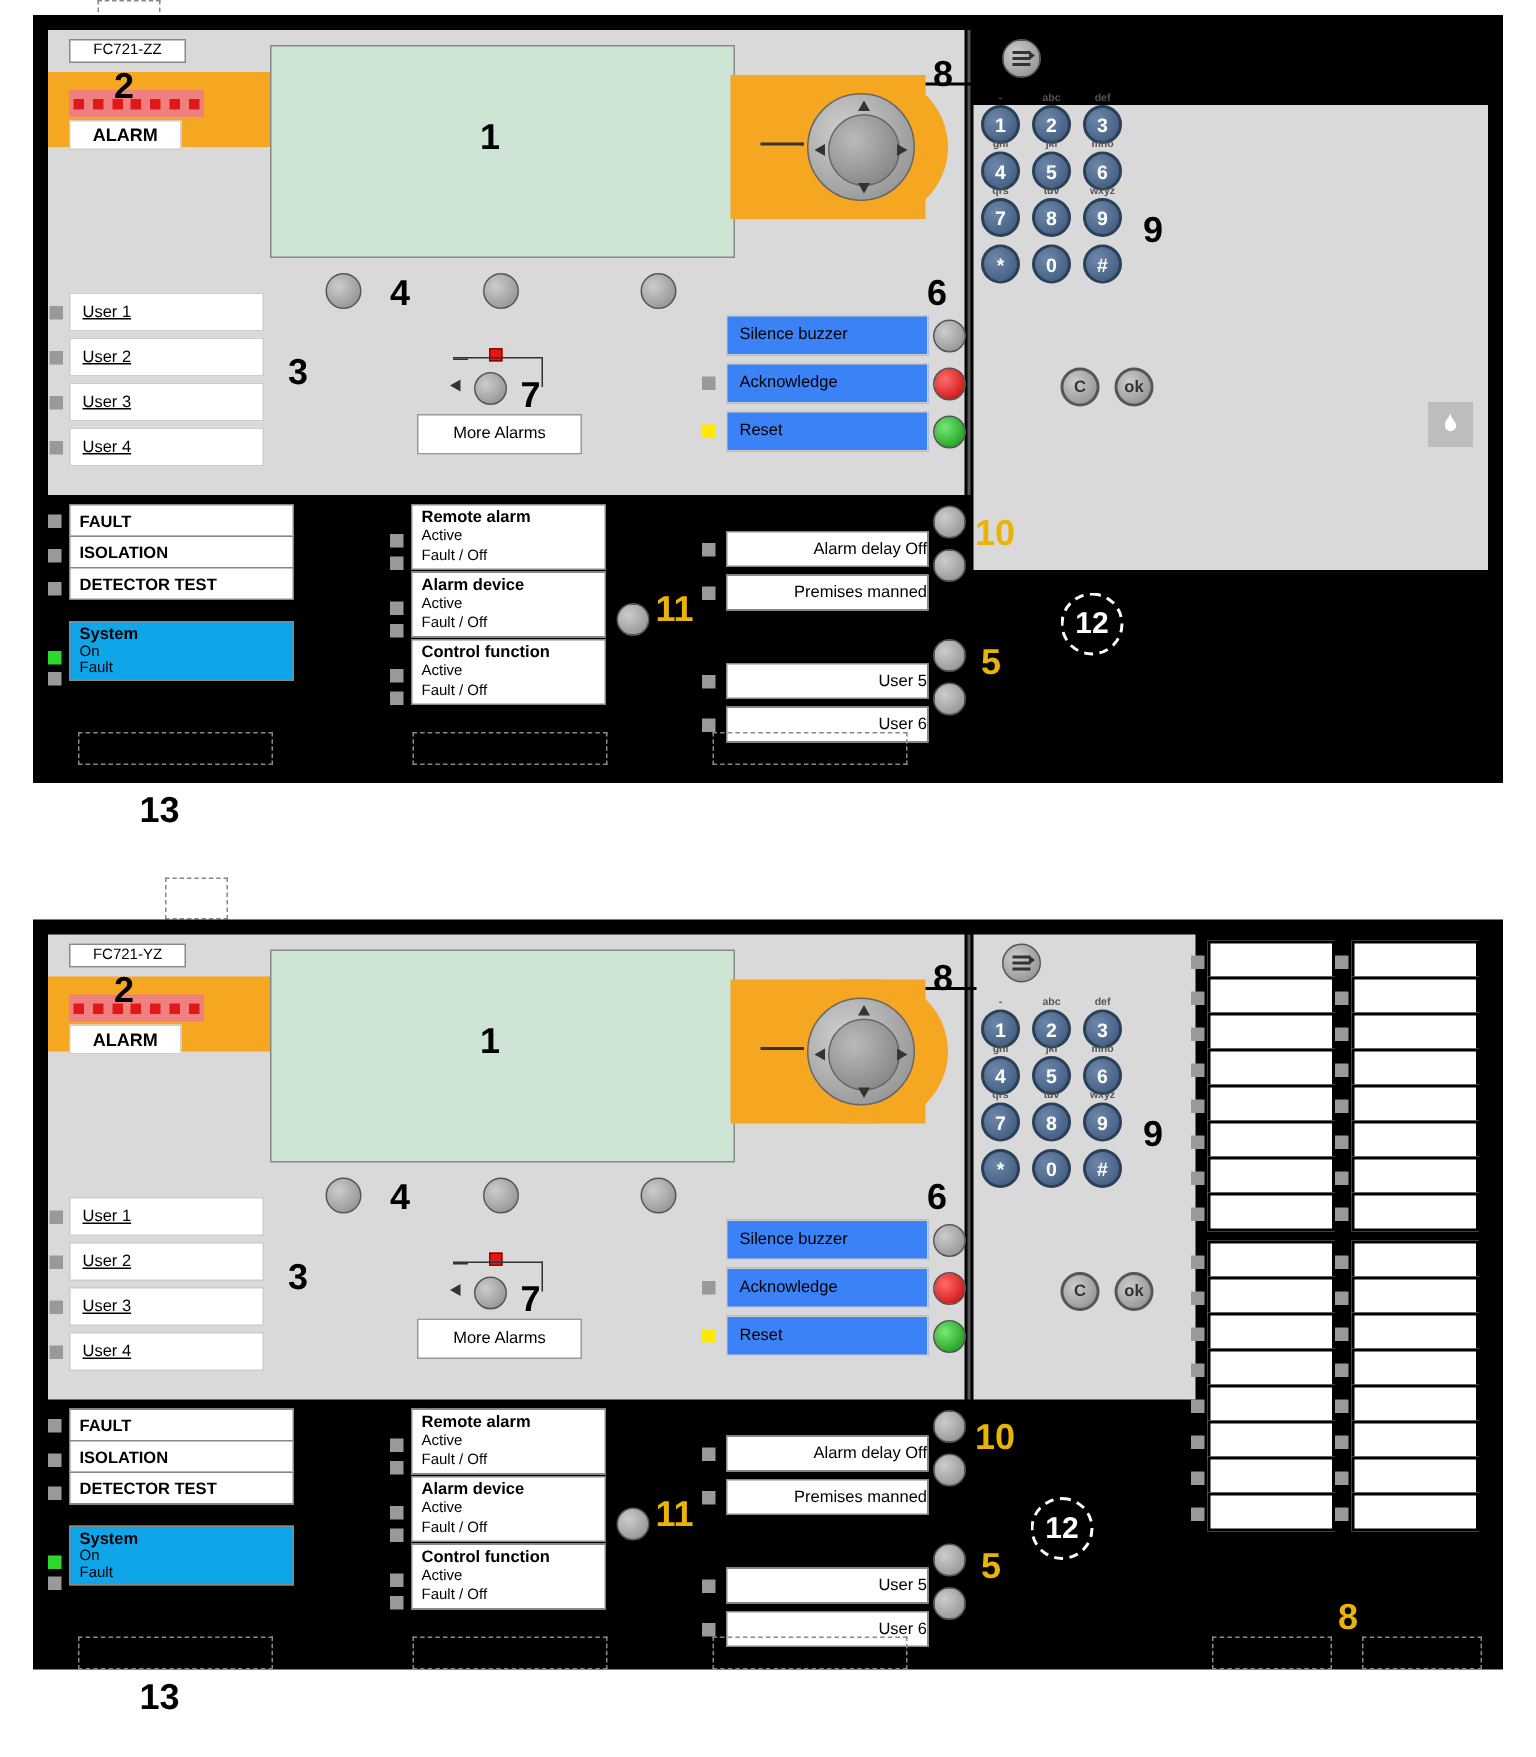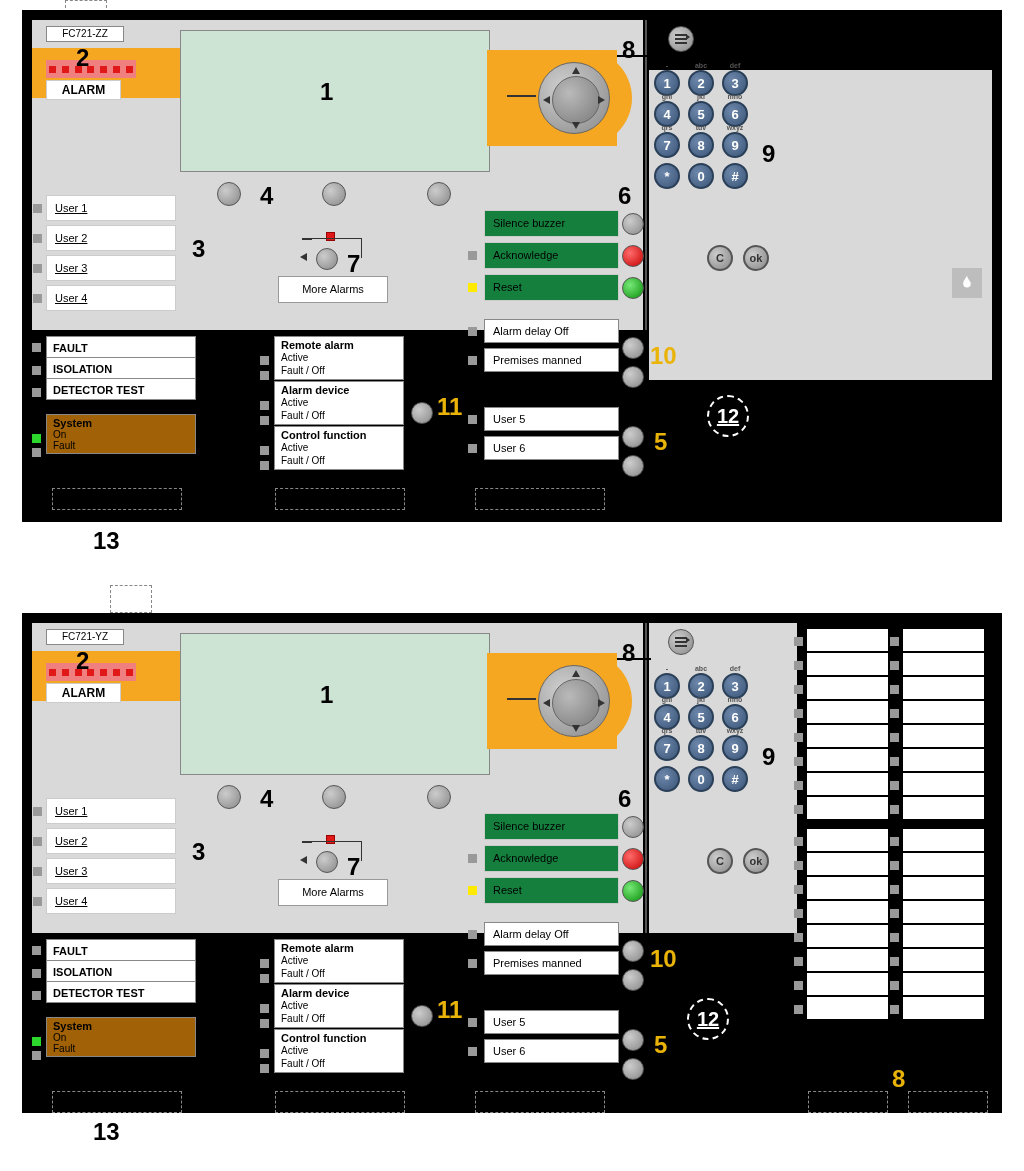--- a/index.html
+++ b/index.html
@@ -46,43 +46,43 @@
   .userlist .led { position:absolute; left:-14px; top:8px; }
 
   .more-alarms-box { position:absolute; left:256px; top:266px; width:110px; height:27px; background:#fff; border:1px solid #999; text-align:center; line-height:25px; font-size:11px; }
   .ma-btn { position:absolute; left:294px; top:238px; width:22px; height:22px; border-radius:50%; background:radial-gradient(circle at 35% 35%, #ccc, #888); border:1px solid #555; }
   .ma-led { position:absolute; left:304px; top:222px; width:9px; height:9px; background:#e01818; border:1px solid #900; }
   .ma-frame { position:absolute; left:280px; top:228px; width:60px; height:20px; border:1px solid #333; border-bottom:none; border-left:none;}
   .ma-frame:before{content:"";position:absolute;left:0;top:0;width:10px;height:1px;background:#333;}
   .ma-arrow { position:absolute; left:278px; top:243px; width:0; height:0; border-top:4px solid transparent; border-bottom:4px solid transparent; border-right:7px solid #333; }
 
   .ack-group { position:absolute; left:462px; top:200px; width:135px; }
-  .ack-row { height:27px; background:#15803d; border:1px solid #ccc; margin-bottom:5px; padding-left:8px; line-height:25px; font-size:11px; position:relative; }
+  .ack-row { height:27px; background:#3b82f6; border:1px solid #ccc; margin-bottom:5px; padding-left:8px; line-height:25px; font-size:11px; position:relative; }
   .ack-row .led { position:absolute; left:-17px; top:8px; }
   .ack-btn { position:absolute; width:22px; height:22px; border-radius:50%; border:1px solid #555; }
   .ab1 { left:600px; top:203px; background:radial-gradient(circle at 35% 35%, #ccc, #888); }
   .ab2 { left:600px; top:235px; background:radial-gradient(circle at 35% 35%, #ff6b6b, #c60000); }
   .ab3 { left:600px; top:267px; background:radial-gradient(circle at 35% 35%, #77e877, #0a8f0a); }
 
   
   .status-col { position:absolute; left:24px; top:326px; width:150px; }
   .status-box { background:#fff; border:1px solid #888; padding:2px 6px; font-size:11px; font-weight:bold; height:22px; line-height:18px; margin-bottom:0px; border-top:1px solid #888; }
   .status-col .led { position:absolute; }
   .statusstack1 { display:flex; flex-direction:column; }
   .statusstack1 .status-box + .status-box { border-top:1px solid #888; margin-top:-1px; }
-  .sys-box { background:#a16207; border:1px solid #888; padding:2px 6px; font-size:11px; width:150px; }
+  .sys-box { background:#0ea5e9; border:1px solid #888; padding:2px 6px; font-size:11px; width:150px; }
   .sys-box .title { font-weight:bold; }
   .sys-box .sub { font-size:10px; }
 
   .func-col { position:absolute; left:252px; top:326px; width:130px; }
   .func-box { background:#fff; border:1px solid #888; padding:2px 6px; font-size:11px; width:130px; margin-bottom:1px; }
   .func-box .title { font-weight:bold; }
   .func-box .sub { font-size:10px; line-height:13px; }
 
-  .midright-col { position:absolute; left:462px; top:309px; width:135px; }
+  .midright-col { position:absolute; left:462px; top:344px; width:135px;text-align:right; }
   .mr-row { height:24px; background:#fff; border:1px solid #888; margin-bottom:5px; padding-left:8px; line-height:22px; font-size:11px; position:relative; }
   .mr-row .led { position:absolute; left:-17px; top:7px; }
   .mr-btn { position:absolute; width:22px; height:22px; border-radius:50%; background:radial-gradient(circle at 35% 35%, #ccc, #888); border:1px solid #555; }
 
   .alarm-device-btn { position:absolute; left:389px; top:392px; width:22px; height:22px; border-radius:50%; background:radial-gradient(circle at 35% 35%, #ccc, #888); border:1px solid #555; }
 
   
   .keypad { position:absolute; left:632px; top:60px; }
   .menu-btn { position:absolute; left:646px; top:16px; width:26px; height:26px; border-radius:50%; background:radial-gradient(circle at 35% 35%, #ccc, #888); border:1px solid #555; display:flex; align-items:center; justify-content:center; }
   .menu-icon { display:block; width:12px; height:2px; background:#333; box-shadow:0 -4px 0 #333, 0 4px 0 #333; position:absolute;}
@@ -93,21 +93,21 @@
   .ok-row { position:absolute; left:685px; top:235px; display:flex; gap:10px; }
   .ok-btn { width:26px; height:26px; border-radius:50%; background:radial-gradient(circle at 35% 35%, #ccc, #888); border:2px solid #555; display:flex; align-items:center; justify-content:center; font-size:11px; font-weight:bold; color:#333;}
 
   .flame-icon { position:absolute; right:20px; top:258px; width:30px; height:30px; background:#bdbdbd; display:flex; align-items:center; justify-content:center; }
   .flame-icon svg { width:18px; height:18px; }
 
   
   .callout { position:absolute; font-size:24px; font-weight:bold; color:#000; z-index:50; }
   .callout.onwhite { color:#000; }
   .callout.ondark { color:#eab308; }
-  .dash-circle { position:absolute; width:42px; height:42px; border:2px dashed #fff; border-radius:50%; display:flex; align-items:center; justify-content:center; color:#fff; font-weight:bold; font-size:20px; z-index:40;text-decoration:underline; }
+  .dash-circle { position:absolute; width:42px; height:42px; border:2px dashed #fff; border-radius:50%; display:flex; align-items:center; justify-content:center; color:#fff; font-weight:bold; font-size:20px; z-index:40; }
 
   .dashed-box { position:absolute; border:1.5px dashed #666; }
 
   
   .ledgroups { position:absolute; right:12px; top:14px; width:185px; height:470px; }
   .ledcol { width:85px; display:inline-block; vertical-align:top; }
   .ledcol + .ledcol { margin-left:8px; }
   .ledstack { border:none; }
   .ledslot { height:26px; background:#fff; border:2px solid #000; margin-bottom:-2px; position:relative; }
   .ledslot .led { position:absolute; left:-13px; top:8px; }

